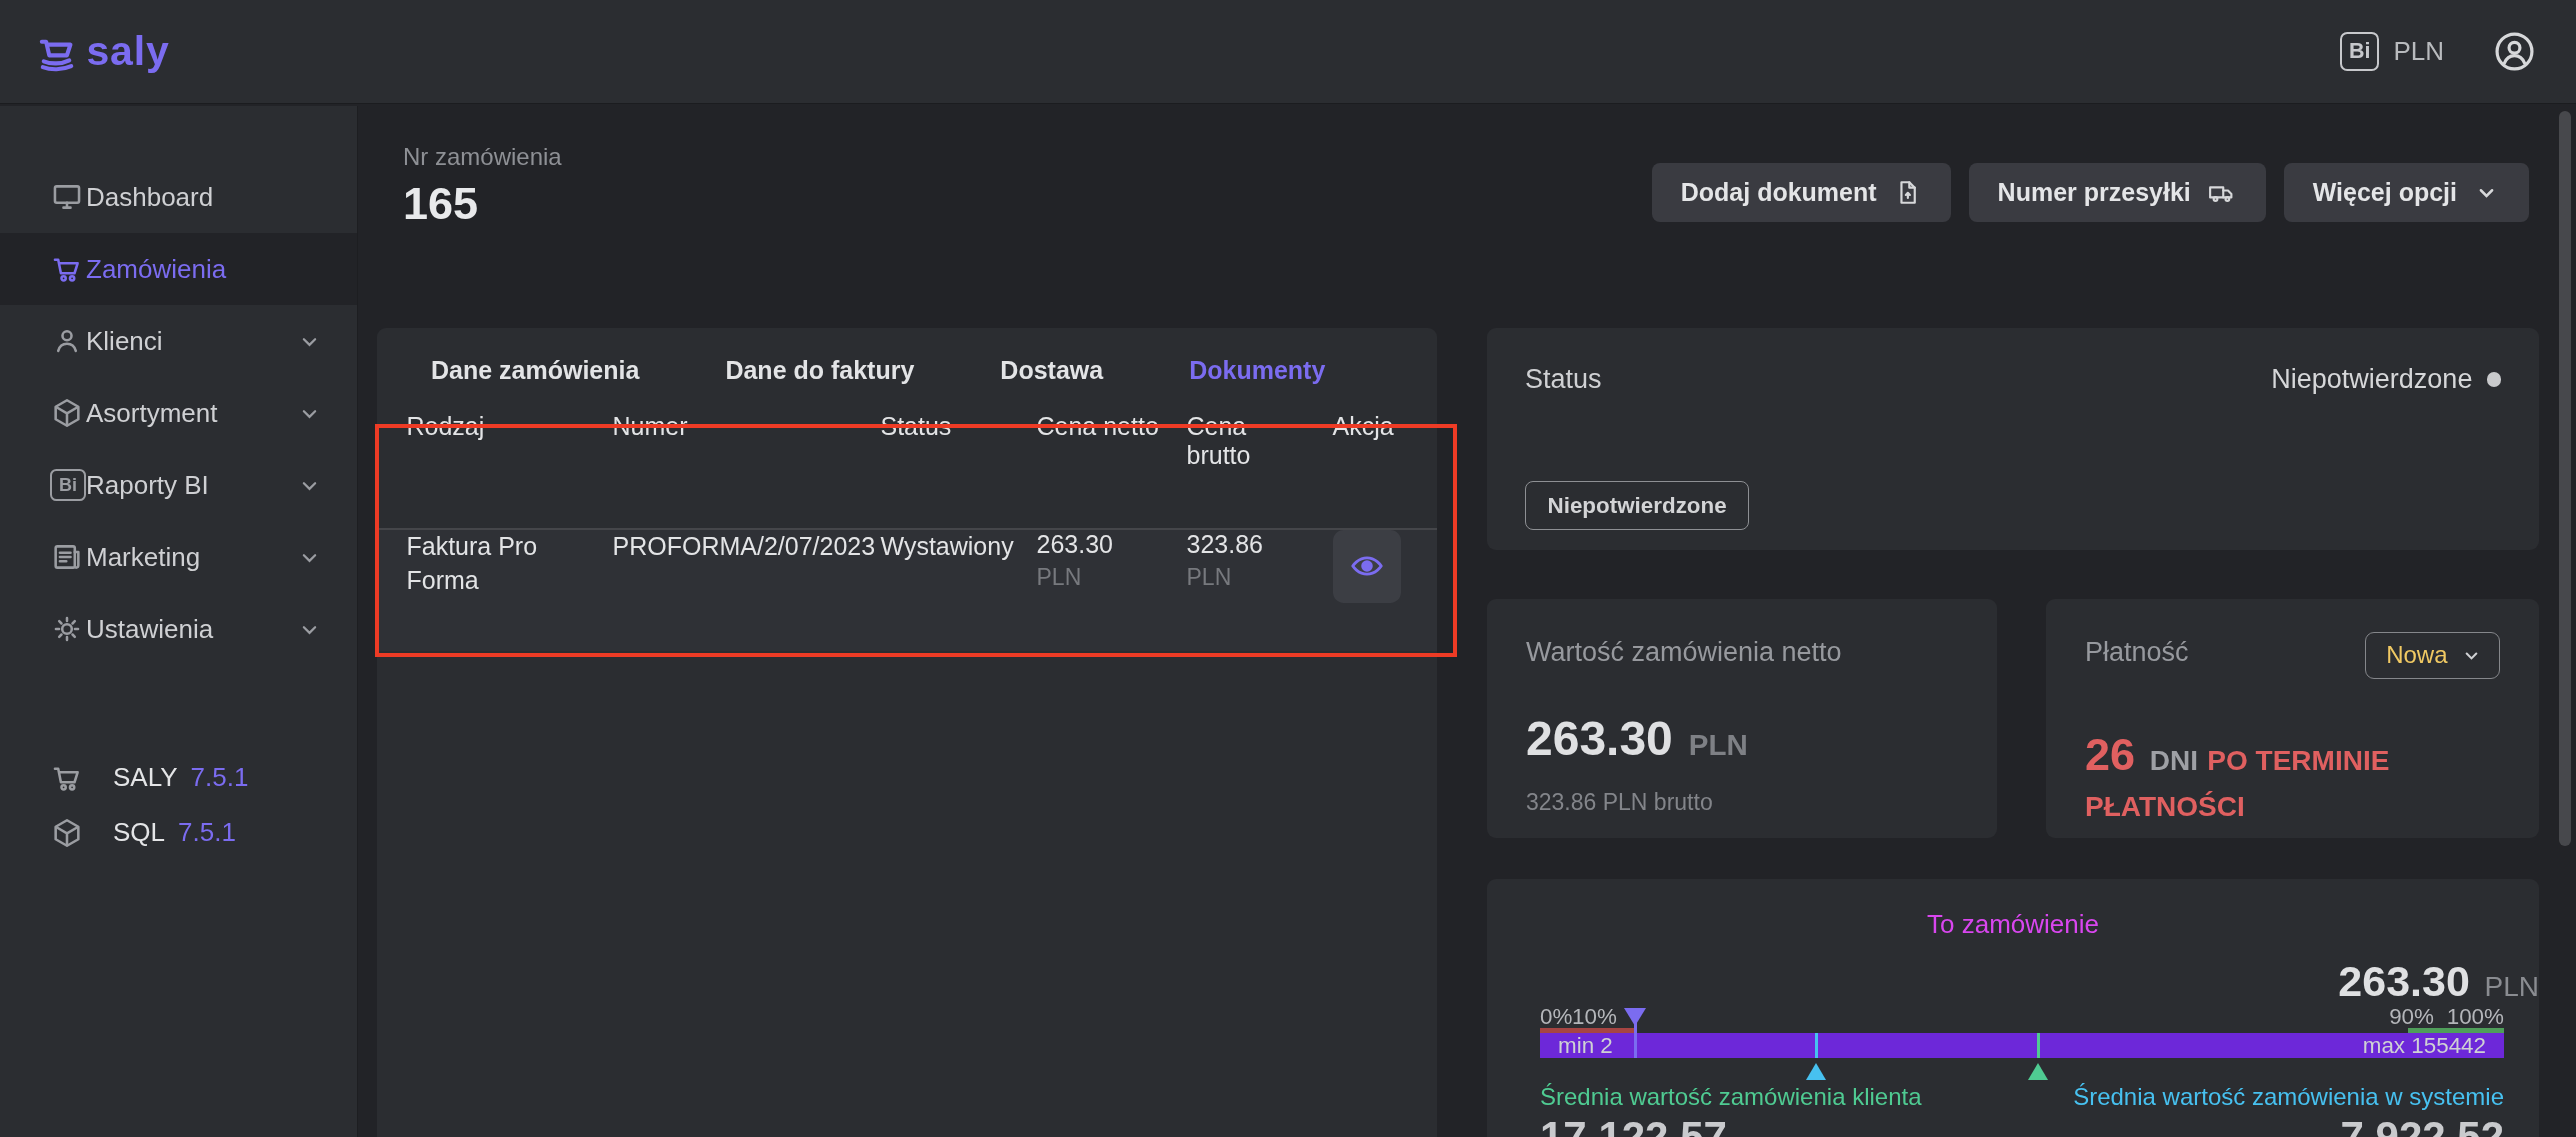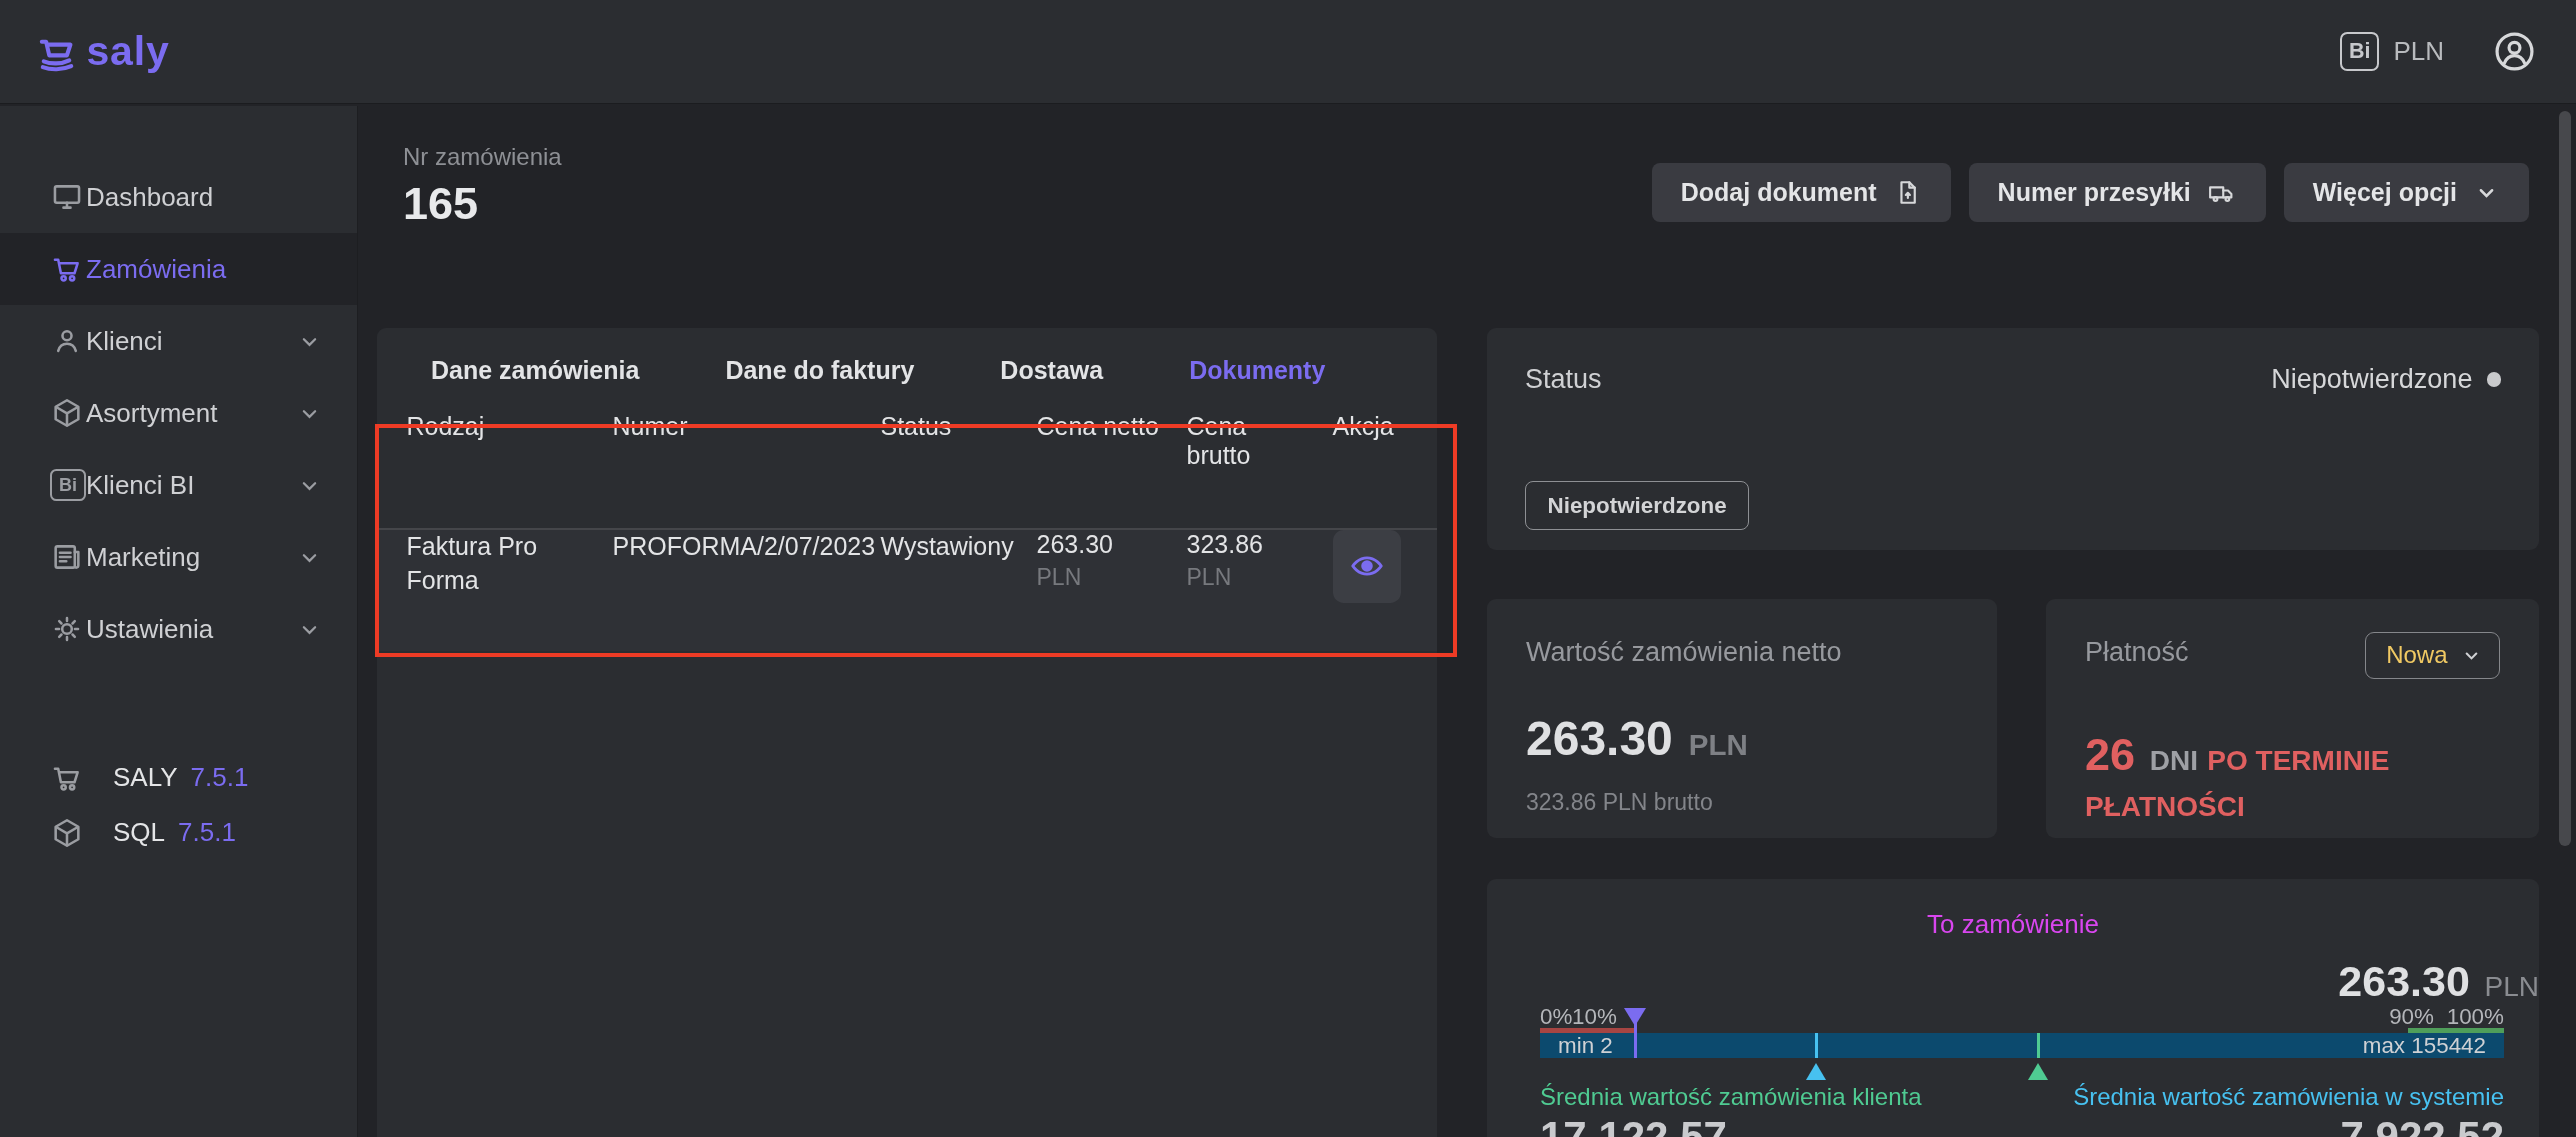--- a/index.html
+++ b/index.html
@@ -149,21 +149,21 @@
   .chart-value { font-size:43px; font-weight:bold; color:#dfe0e2; }
   .chart-cur { font-size:28px; color:#8a8c91; margin-left:10.7px; }
   .gauge { position:absolute; left:53px; top:129px; width:964px; height:72px; }
   .g-pct { position:absolute; top:-3.6px; font-size:22.4px; color:#b4b6ba; }
   .g-pct.p0 { left:0; }
   .g-pct.p10 { left:32px; }
   .g-pct.p90 { right:70px; }
   .g-pct.p100 { right:0; }
   .g-seg { position:absolute; top:19.7px; height:5.4px; }
   .g-band {
-    position:absolute; top:25px; left:0; width:100%; height:25px; background:#0c4a6e;
+    position:absolute; top:25px; left:0; width:100%; height:25px; background:#6d28d9;
     display:flex; justify-content:space-between; align-items:center; padding:0 18px;
   }
   .g-minmax { font-size:22.4px; color:#cfd1d4; }
   .g-marker { position:absolute; width:0; }
   .g-marker .vline { position:absolute; left:-1.8px; width:3.6px; }
   .m-target .tri-down {
     position:absolute; left:-11.6px; top:0px;
     border-left:11.6px solid transparent; border-right:11.6px solid transparent;
     border-top:18px solid #7b6cf0;
   }
@@ -270,21 +270,21 @@
     <span class="nav-label">Asortyment</span>
     <span class="nav-chev">
       <svg width="27" height="27" viewBox="0 0 24 24" fill="none" stroke="currentColor" stroke-width="2" stroke-linecap="round">
           <path d="M7 10l5 5 5-5"></path>
         </svg>
     </span>
   </div>
 
   <div class="nav-item">
     <span class="nav-icon bi-box-sm">Bi</span>
-    <span class="nav-label">Klienci BI</span>
+    <span class="nav-label">Raporty BI</span>
     <span class="nav-chev">
       <svg width="27" height="27" viewBox="0 0 24 24" fill="none" stroke="currentColor" stroke-width="2" stroke-linecap="round">
           <path d="M7 10l5 5 5-5"></path>
         </svg>
     </span>
   </div>
 
   <div class="nav-item">
     <span class="nav-icon">
       <svg width="34" height="34" viewBox="0 0 24 24" fill="none" stroke="currentColor" stroke-width="1.8" stroke-linecap="round" stroke-linejoin="round">

